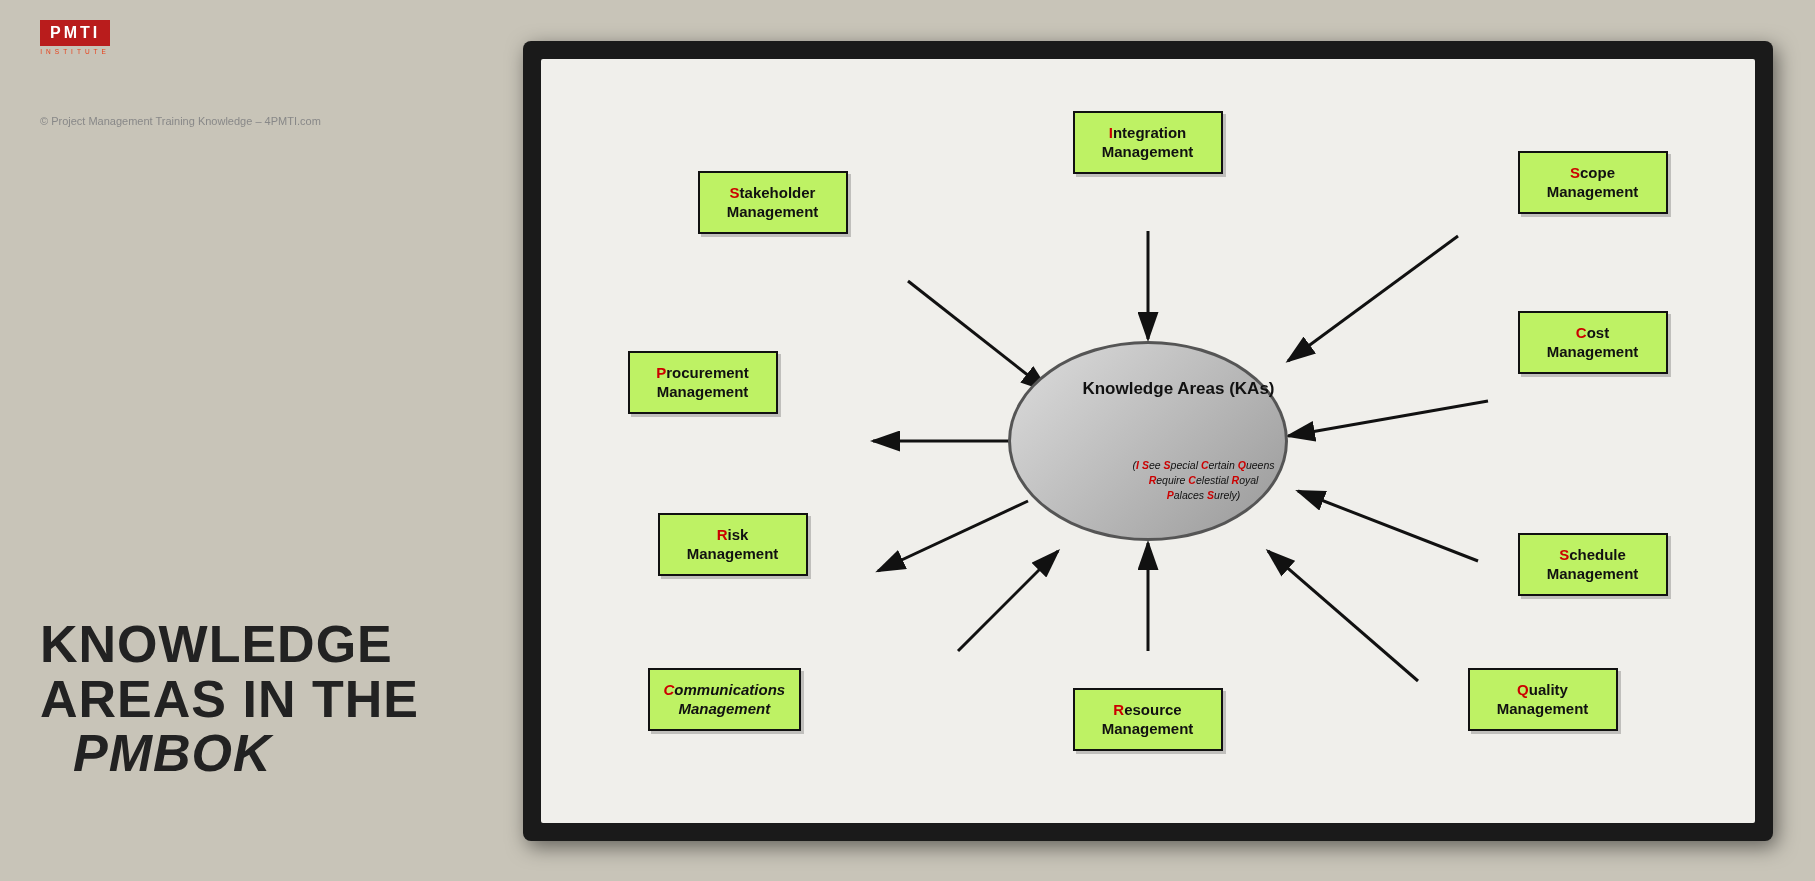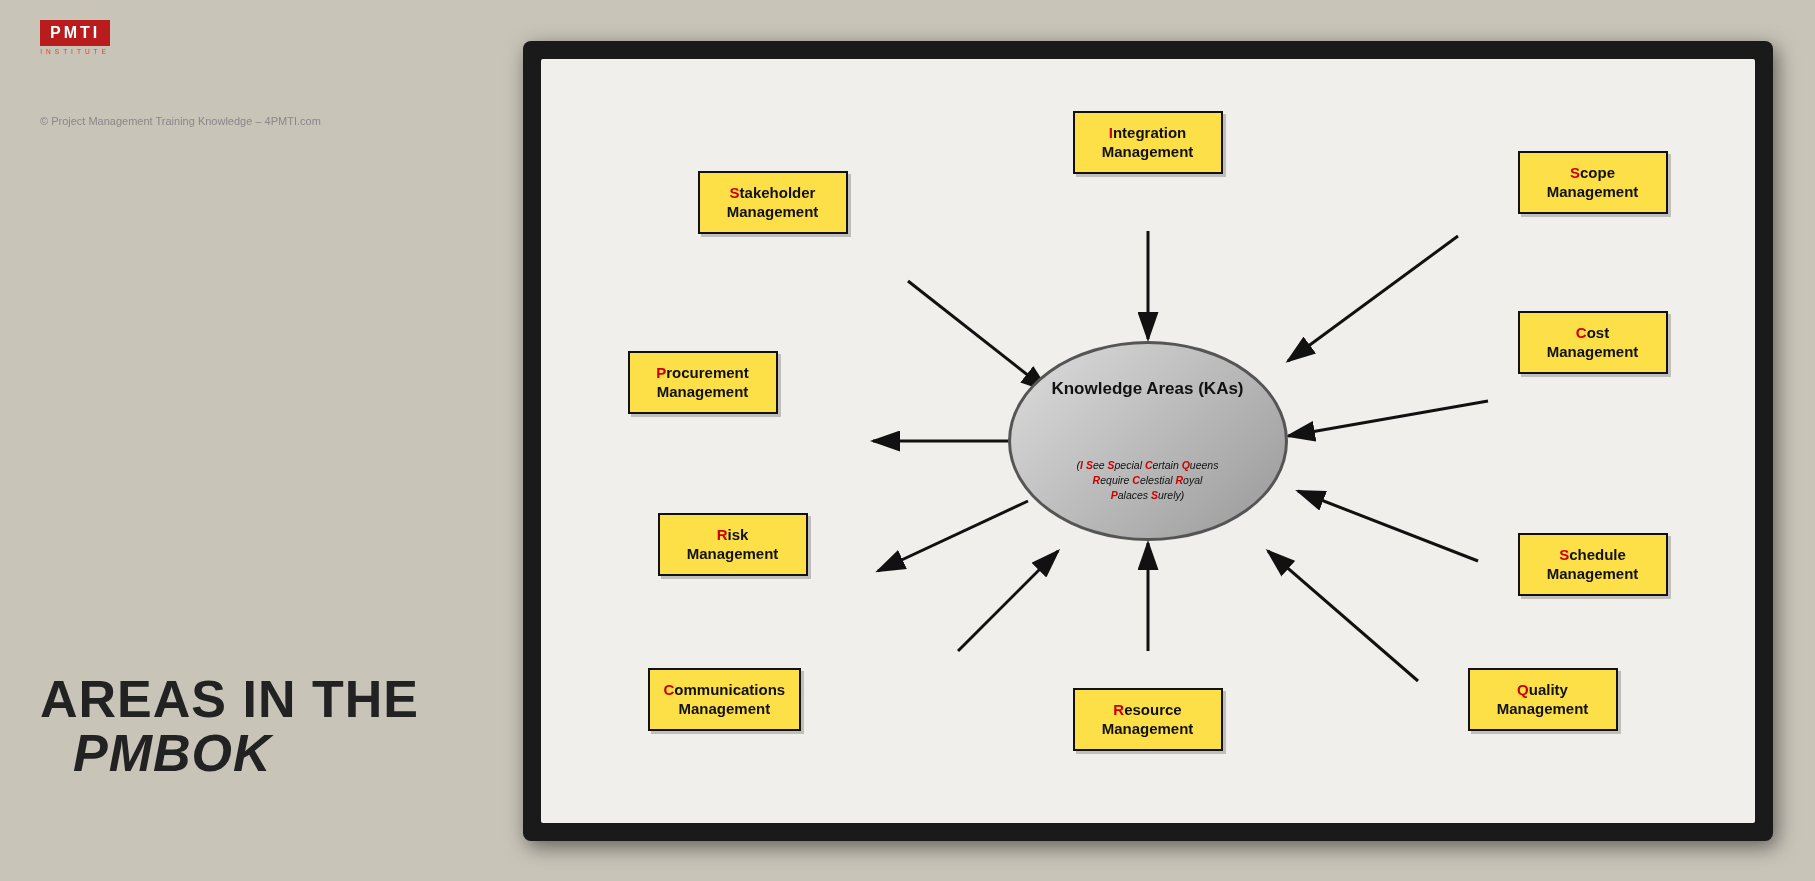--- a/index.html
+++ b/index.html
@@ -104,21 +104,21 @@
       position: absolute;
       left: 50%;
       top: 50%;
       transform: translate(-50%, -50%);
       width: 280px;
       height: 200px;
       background: linear-gradient(135deg, #ddd 0%, #bbb 50%, #999 100%);
       border-radius: 50%;
       display: flex;
       flex-direction: column;
-      align-items: center;
+      align-items: flex-end;
       justify-content: center;
       text-align: center;
       border: 3px solid #555;
       z-index: 10;
       padding: 10px;
       gap: 47px;
     }
 
     .ellipse-title {
       font-size: 17px;
@@ -136,21 +136,21 @@
     }
 
     .ellipse-mnemonic .highlight {
       color: #cc0000;
       font-weight: bold;
     }
 
     
     .ka-box {
       position: absolute;
-      background: #fde047;
+      background: #bef264;
       border: 2.5px solid #111;
       padding: 10px 14px;
       text-align: center;
       font-size: 15px;
       font-weight: bold;
       color: #111;
       line-height: 1.3;
       box-shadow: 3px 3px 0 rgba(0,0,0,0.2);
       z-index: 5;
       min-width: 150px;
@@ -219,20 +219,21 @@
     
     .box-quality {
       bottom: 60px;
       right: 80px;
     }
 
     
     .box-communications {
       bottom: 60px;
       left: 50px;
+      font-style: italic;
     }
 
     
     .box-resource {
       bottom: 40px;
       left: 50%;
       transform: translateX(-50%);
       text-align: center;
     }
 
@@ -268,20 +269,21 @@
   <div class="logo-area">
     <div class="logo-wrapper">
       <div class="logo-pmti">PMTI</div>
       <div class="logo-sub">INSTITUTE</div>
     </div>
   </div>
 
   <div class="copyright">© Project Management Training Knowledge – 4PMTI.com</div>
 
   <div class="title-area">
+    <div class="title-main">KNOWLEDGE</div>
     <div class="title-main">AREAS IN THE</div>
     <div style="display:flex; align-items:baseline; gap:0px;">
       <span class="title-italic"><em>PMBOK</em></span>
     </div>
   </div>
 </div>
 
 <div class="right-panel">
   <div class="frame-outer">
     <div class="frame-inner">

